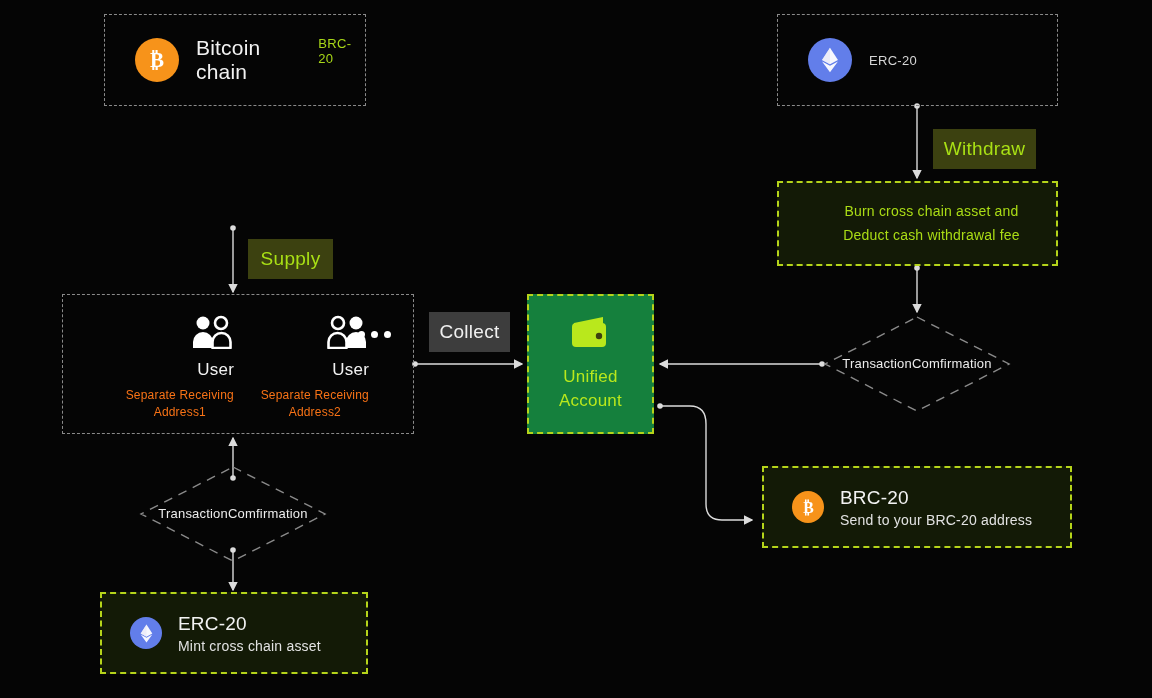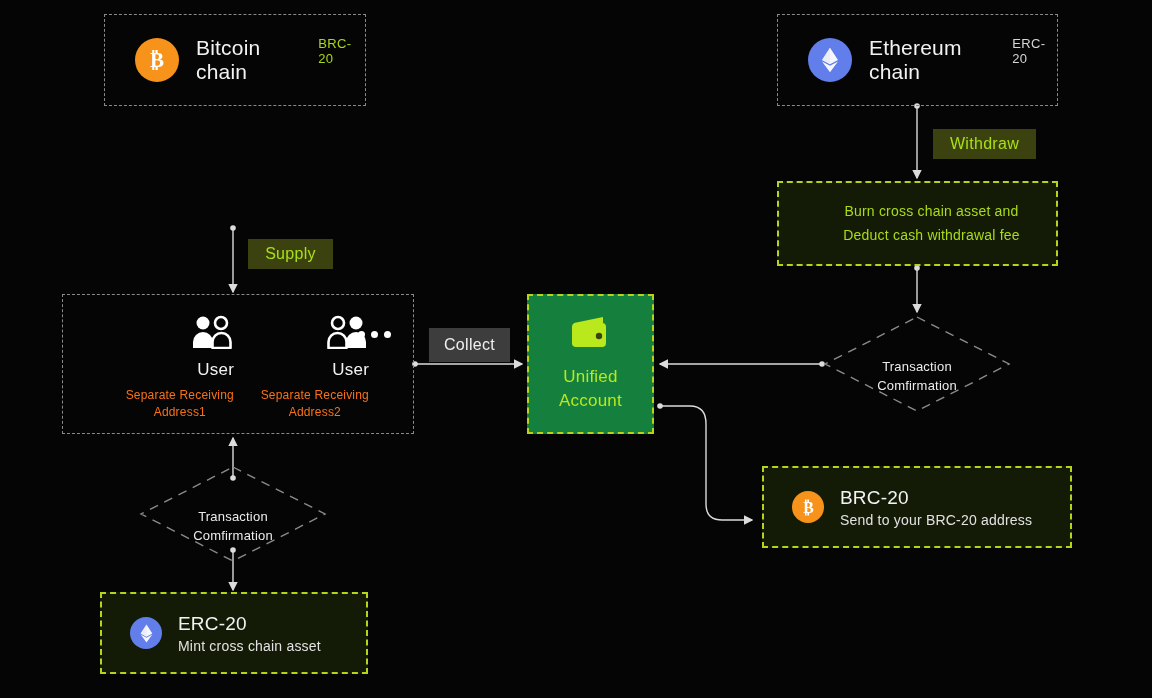--- a/index.html
+++ b/index.html
@@ -77,23 +77,23 @@
   }
   .sub-green { color: #a8d818; }
   .sub-white { color: #d6d6d6; }
 
   
   .badge {
     position: absolute;
     display: flex;
     align-items: center;
     justify-content: center;
-    font-size: 16px;
+    font-size: 19px;
     letter-spacing: 0.3px;
-    padding: 10px 12px;
+    padding: 20px 12px;
     box-sizing: border-box;
   }
   .badge-green {
     background: #3c4110;
     color: #a9e015;
   }
   .badge-grey {
     background: #3d3d3d;
     color: #f0f0f0;
   }
@@ -175,24 +175,23 @@
     justify-content: center;
     padding-left: 28px;
   }
 
   
   .diamond-wrap {
     position: absolute;
   }
   .diamond-label {
     position: absolute;
-    left: 0; top: 12px;
+    left: 0; top: 0;
     width: 100%; height: 100%;
     display: flex;
-    flex-direction: column;
     align-items: center;
     justify-content: center;
     color: #ececec;
     font-size: 13px;
     line-height: 1.5;
     text-align: center;
     letter-spacing: 0.2px;
   }
 
   
@@ -260,21 +259,20 @@
 
   <div class="node dashed-grey chain-card" style="left:777px; top:14px; width:281px; height:92px;">
     <div class="coin eth">
       <svg width="26" height="26" viewBox="0 0 24 36" aria-hidden="true">
         <polygon points="12,1 23,18 12,24 1,18" fill="#ffffff" opacity="0.95"></polygon>
         <polygon points="12,1 12,24 1,18" fill="#e8e8f5" opacity="0.7"></polygon>
         <polygon points="12,26 23,20 12,35 1,20" fill="#ffffff" opacity="0.95"></polygon>
       </svg>
     </div>
     <div class="chain-texts">
-      <div class="chain-title">Ethereum chain</div>
       <div class="chain-sub sub-white">ERC-20</div>
     </div>
   </div>
 
   <div class="badge badge-green" style="left:933px; top:129px; width:103px; height:30px;">Withdraw</div>
 
   <div class="node dashed-green fill-olive-dark centered-box" style="left:777px; top:181px; width:281px; height:85px;">
     <div>
       <div class="burn-text">Burn cross chain asset and</div>
       <div class="burn-text">Deduct cash withdrawal fee</div>
@@ -327,21 +325,21 @@
       <span>Address2</span>
     </div>
   </div>
 
   <div class="ellipsis" style="left:358px; top:331px;">
     <i></i>
     <i></i>
     <i></i>
   </div>
 
-  <div class="badge badge-grey" style="left:429px; top:328px; width:81px; height:34px;">Collect</div>
+  <div class="badge badge-grey" style="left:429px; top:312px; width:81px; height:34px;">Collect</div>
 
   <div class="node dashed-green fill-olive unified" style="left:527px; top:294px; width:127px; height:140px;">
     <div>
       <svg width="42" height="34" viewBox="0 0 42 34" aria-hidden="true">
         <path d="M4,8 L33,2 L33,9 L4,9 z" fill="#b9e81c"></path>
         <rect x="2" y="8" width="34" height="24" rx="4" fill="#b9e81c"></rect>
         <circle cx="29" cy="21" r="3.2" fill="#3c4110"></circle>
       </svg>
     </div>
     <div class="unified-label">

